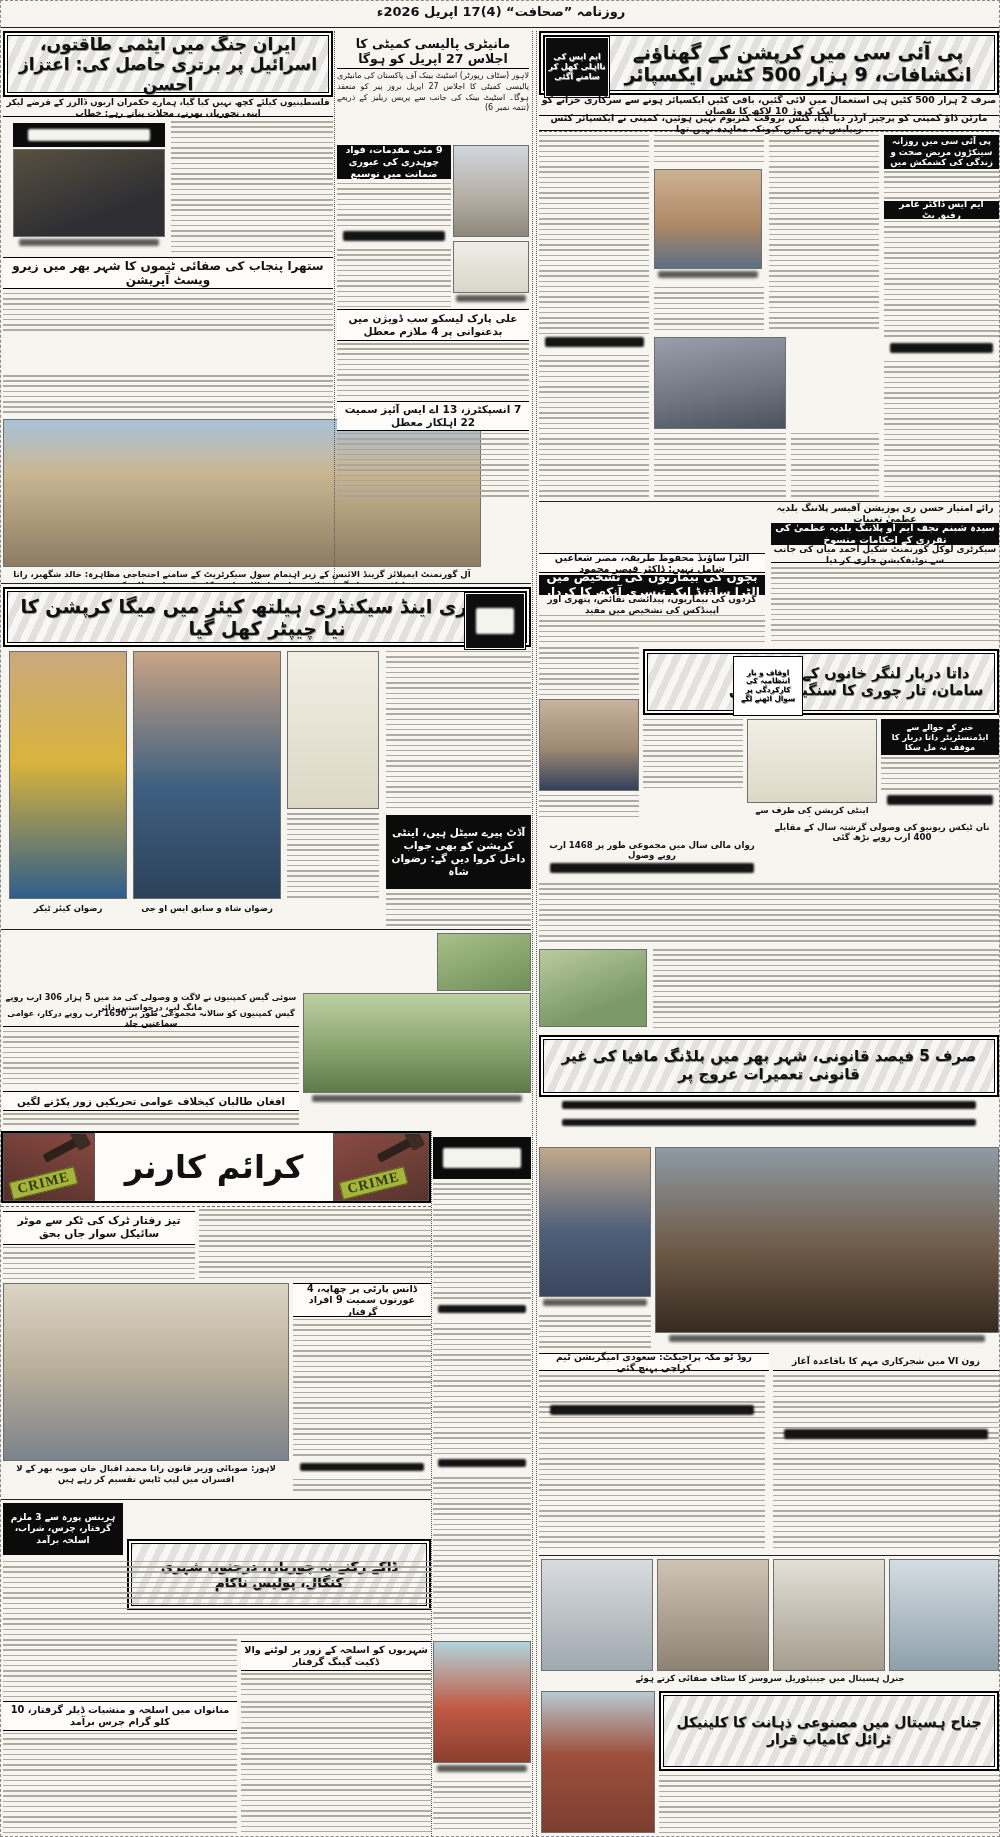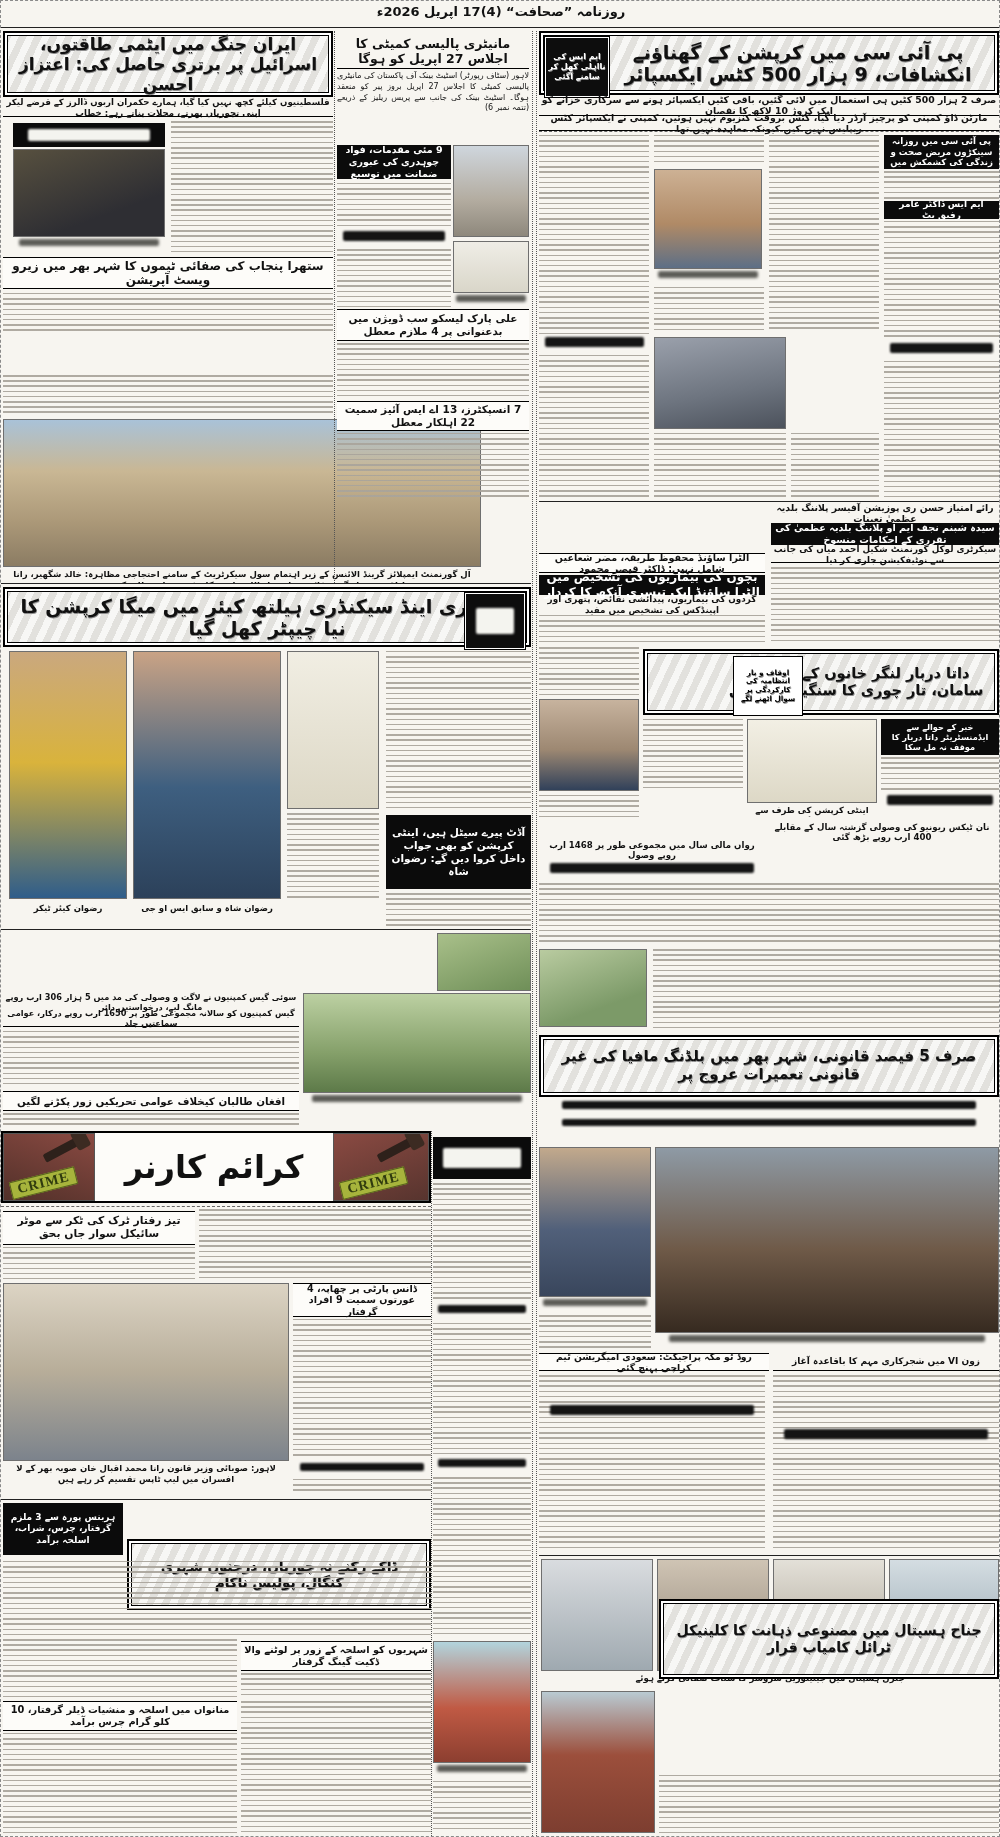--- a/index.html
+++ b/index.html
@@ -197,21 +197,21 @@
     </div>
 
   <div class="abs hd" style="left:538px;top:1554px;width:460px;"></div>
   <div class="abs ph" style="left:540px;top:1558px;width:112px;height:112px;background:linear-gradient(180deg,#d9dcdf,#9fa9b0);"></div>
   <div class="abs ph" style="left:656px;top:1558px;width:112px;height:112px;background:linear-gradient(180deg,#cfc4b4,#8d8274);"></div>
   <div class="abs ph" style="left:772px;top:1558px;width:112px;height:112px;background:linear-gradient(180deg,#e3e0d8,#a59d8e);"></div>
   <div class="abs ph" style="left:888px;top:1558px;width:110px;height:112px;background:linear-gradient(180deg,#d4dde2,#8fa0ab);"></div>
   <div class="abs cap" style="left:540px;top:1672px;width:458px;height:14px;font-weight:bold;">جنرل ہسپتال میں جینیٹوریل سروسز کا سٹاف صفائی کرتے ہوئے</div>
 
   <div class="abs ph" style="left:540px;top:1690px;width:114px;height:142px;background:linear-gradient(180deg,#b9cad2 0,#9c4f3c 45%,#7d3e30 100%);"></div>
-  <div class="abs ornate" style="left:658px;top:1598px;width:340px;height:80px;font-size:14px;">
+  <div class="abs ornate" style="left:658px;top:1690px;width:340px;height:80px;font-size:14px;">
     <span class="main">جناح ہسپتال میں مصنوعی ذہانت کا کلینیکل ٹرائل کامیاب قرار</span>
   </div>
   <div class="abs gk" style="left:658px;top:1774px;width:340px;height:58px;"></div>
 
   <div class="abs hd" style="left:0;top:582px;width:530px;"></div>
   <div class="abs ornate" style="left:2px;top:586px;width:528px;height:60px;font-size:19px;">
     <div class="sidebox" style="right:4px;top:4px;width:54px;height:50px;font-size:7.5px;">
         <i class="smw" style="width:70%;"></i>
       </div>
     <span class="main">پرائمری اینڈ سیکنڈری ہیلتھ کیئر میں میگا کرپشن کا نیا چیپٹر کھل گیا</span>

